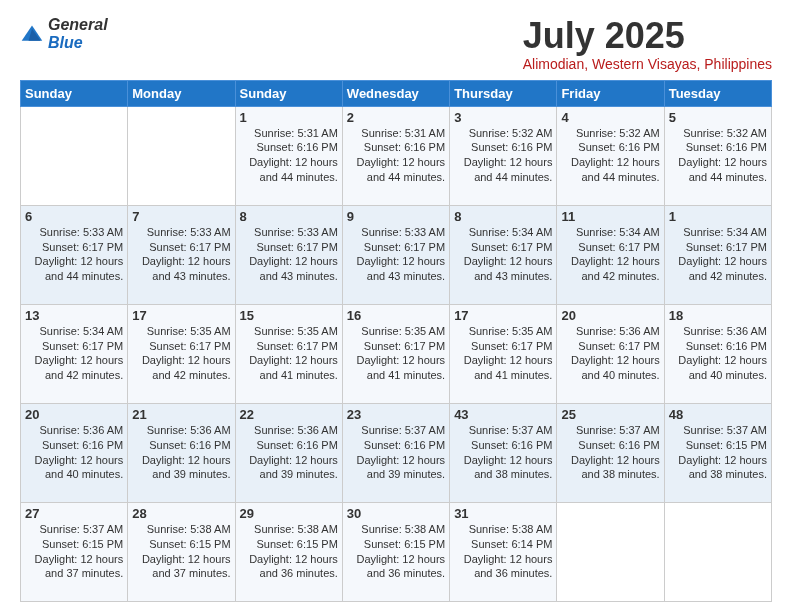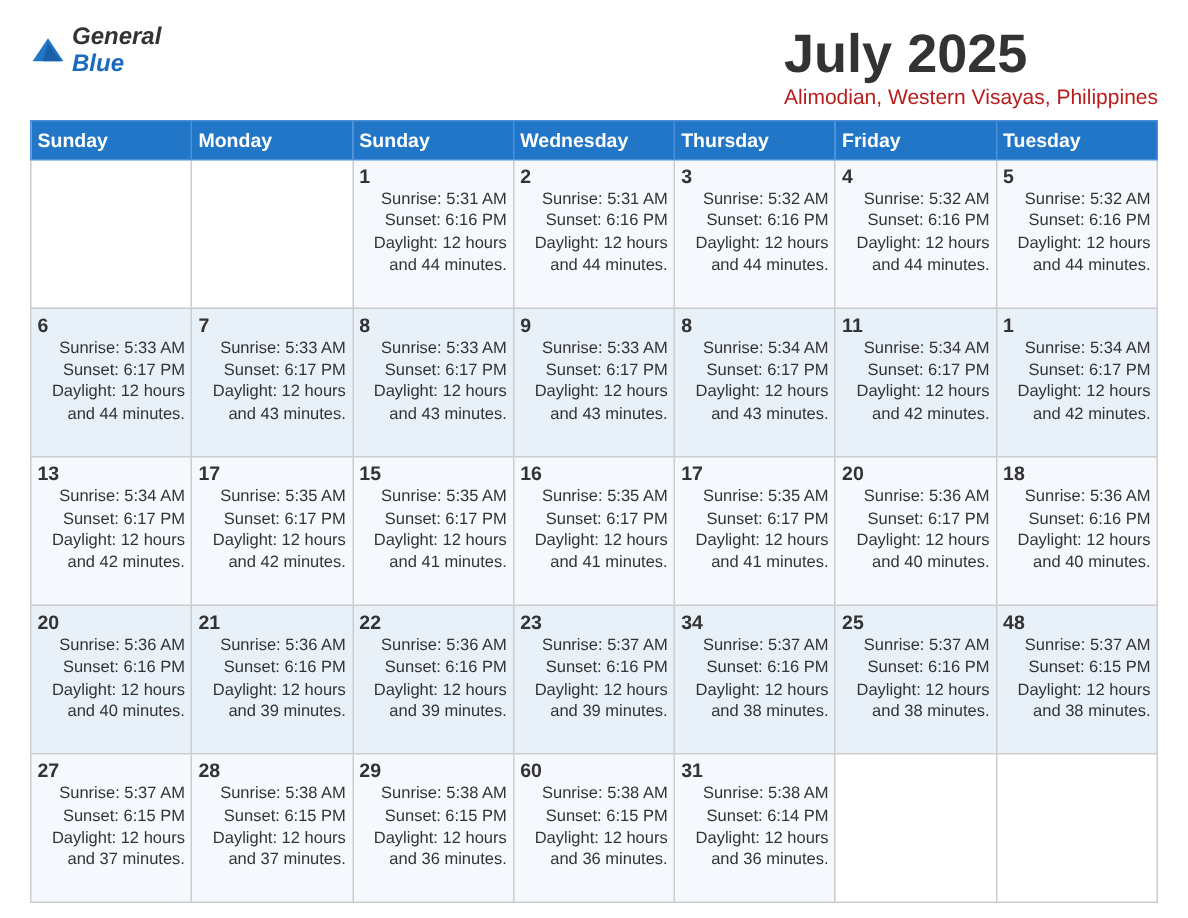--- a/index.html
+++ b/index.html
@@ -283,21 +283,21 @@
 Sunset: 6:16 PM
 Daylight: 12 hours and 39 minutes.</div>
           </td>
           <td>
             <span class="day-number">23</span>
             <div class="day-info" style="white-space: pre-line;">Sunrise: 5:37 AM
 Sunset: 6:16 PM
 Daylight: 12 hours and 39 minutes.</div>
           </td>
           <td>
-            <span class="day-number">34</span>
+            <span class="day-number">43</span>
             <div class="day-info" style="white-space: pre-line;">Sunrise: 5:37 AM
 Sunset: 6:16 PM
 Daylight: 12 hours and 38 minutes.</div>
           </td>
           <td>
             <span class="day-number">25</span>
             <div class="day-info" style="white-space: pre-line;">Sunrise: 5:37 AM
 Sunset: 6:16 PM
 Daylight: 12 hours and 38 minutes.</div>
           </td>
@@ -321,21 +321,21 @@
 Sunset: 6:15 PM
 Daylight: 12 hours and 37 minutes.</div>
           </td>
           <td>
             <span class="day-number">29</span>
             <div class="day-info" style="white-space: pre-line;">Sunrise: 5:38 AM
 Sunset: 6:15 PM
 Daylight: 12 hours and 36 minutes.</div>
           </td>
           <td>
-            <span class="day-number">60</span>
+            <span class="day-number">30</span>
             <div class="day-info" style="white-space: pre-line;">Sunrise: 5:38 AM
 Sunset: 6:15 PM
 Daylight: 12 hours and 36 minutes.</div>
           </td>
           <td>
             <span class="day-number">31</span>
             <div class="day-info" style="white-space: pre-line;">Sunrise: 5:38 AM
 Sunset: 6:14 PM
 Daylight: 12 hours and 36 minutes.</div>
           </td>

